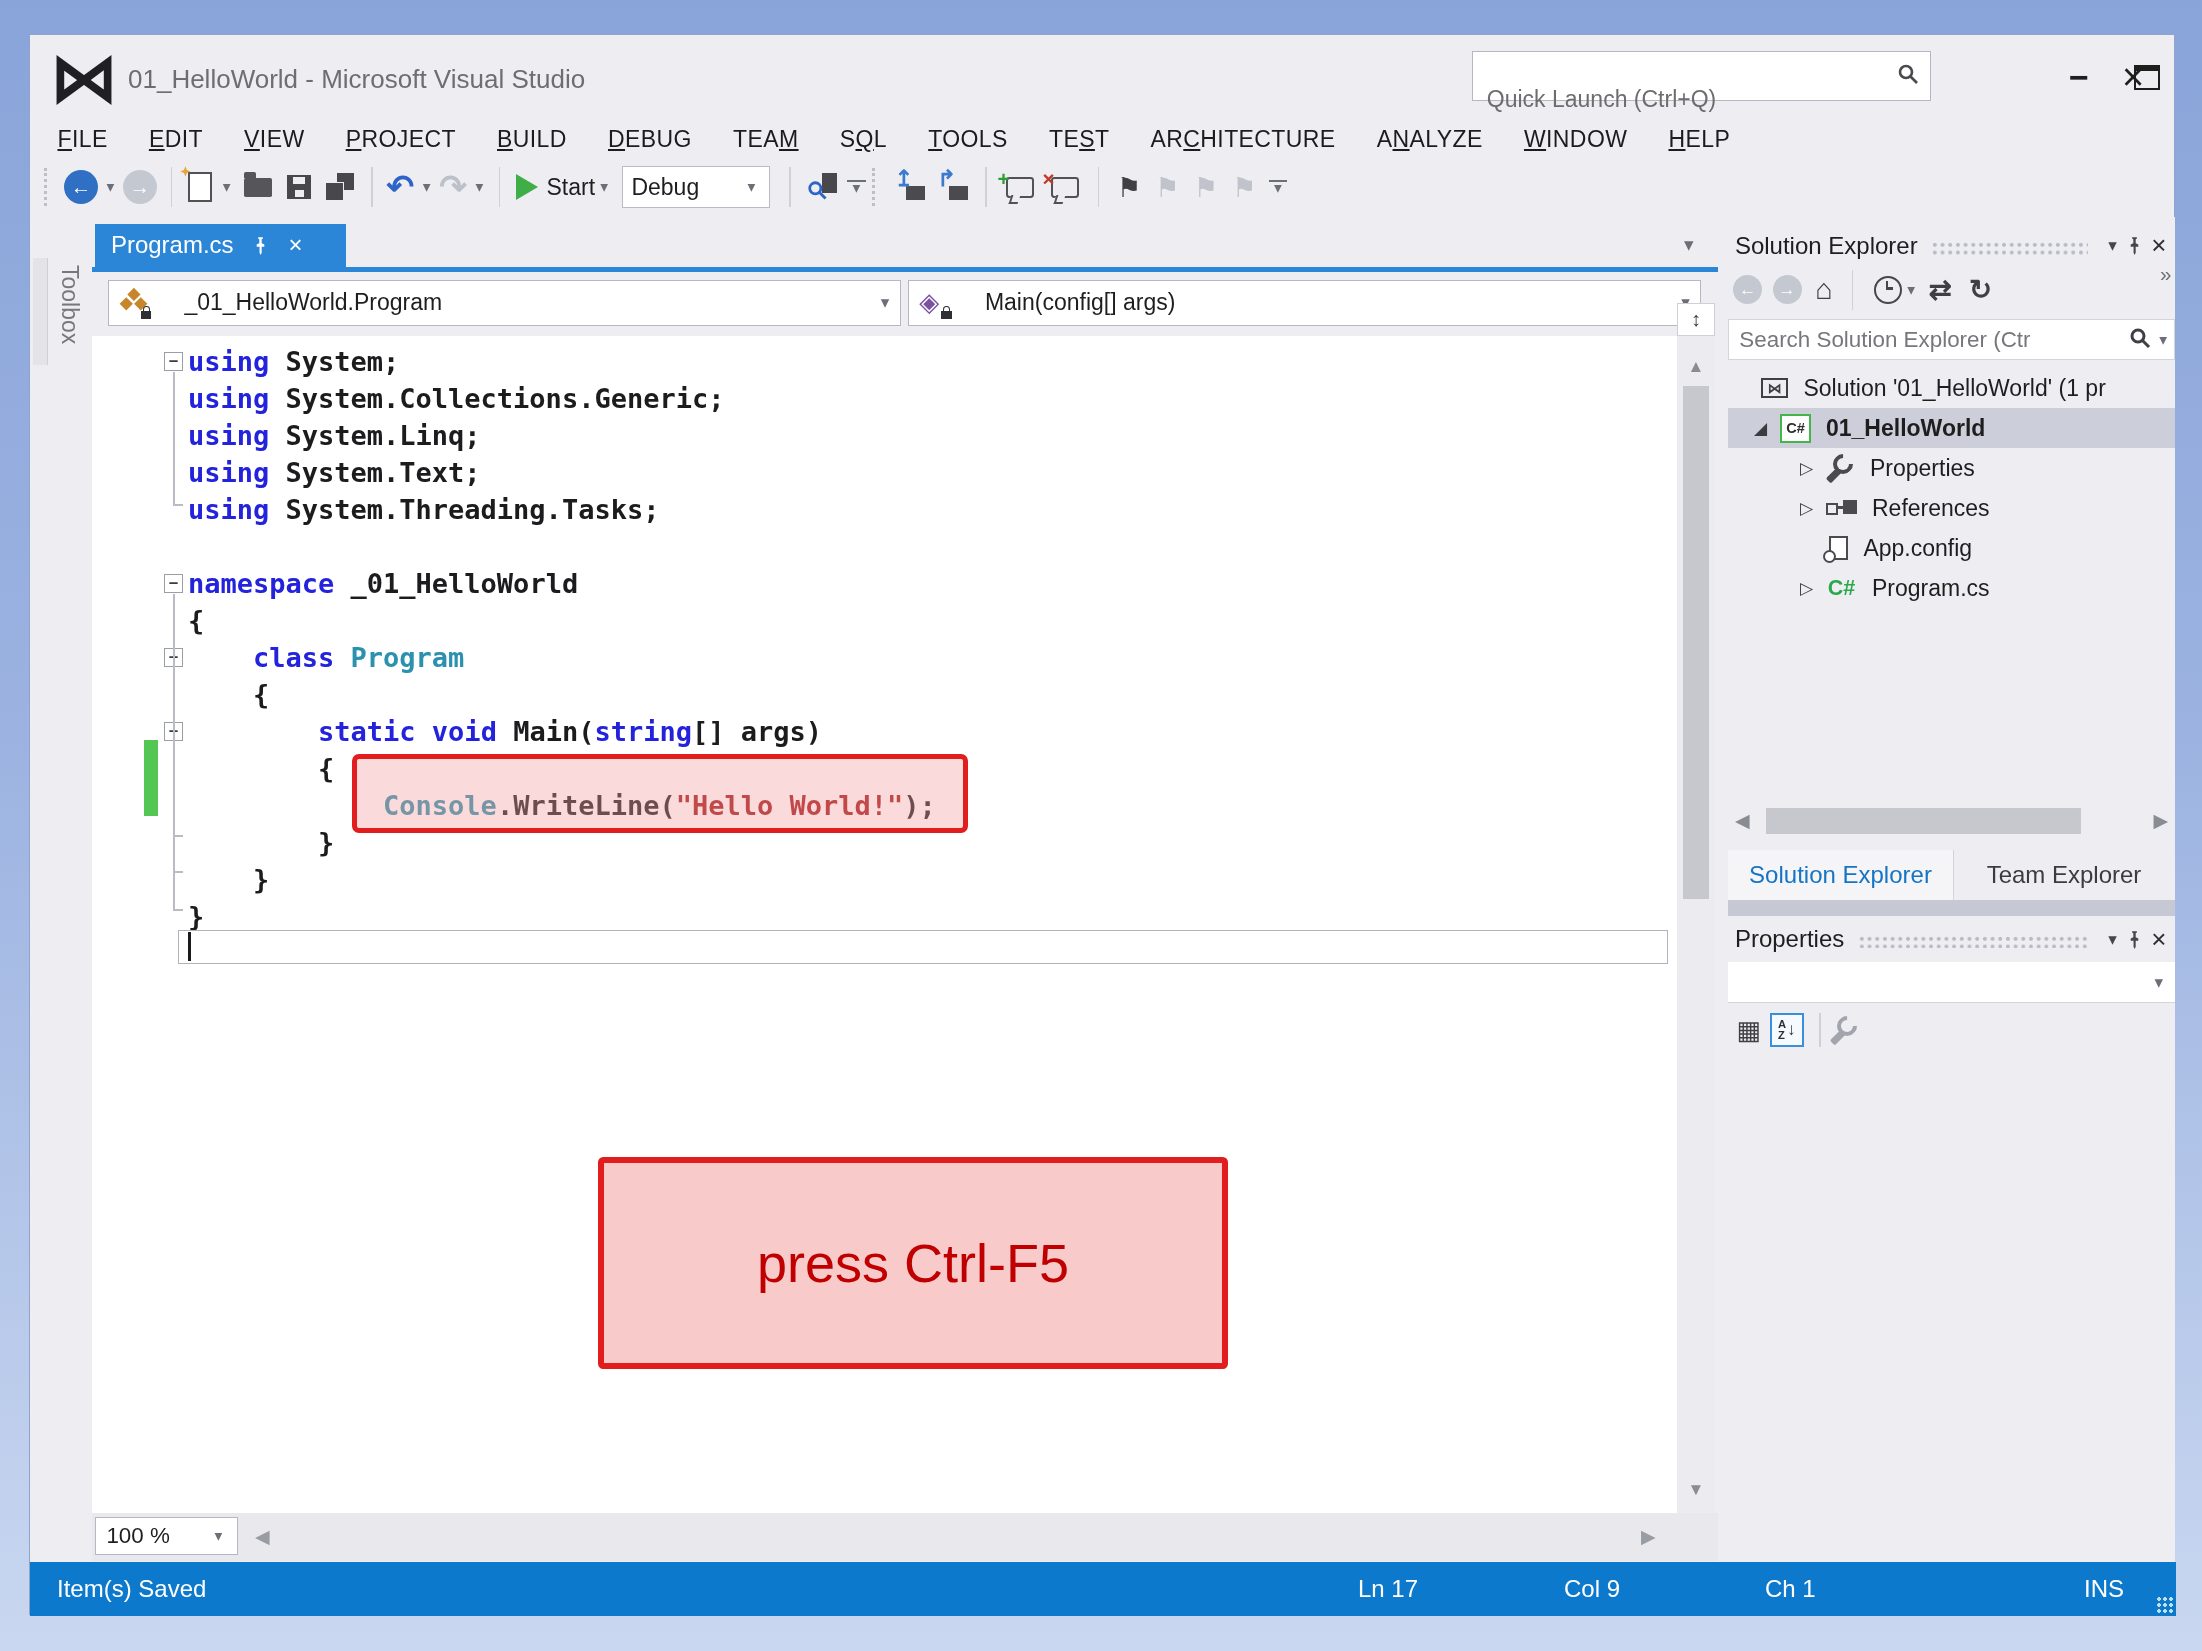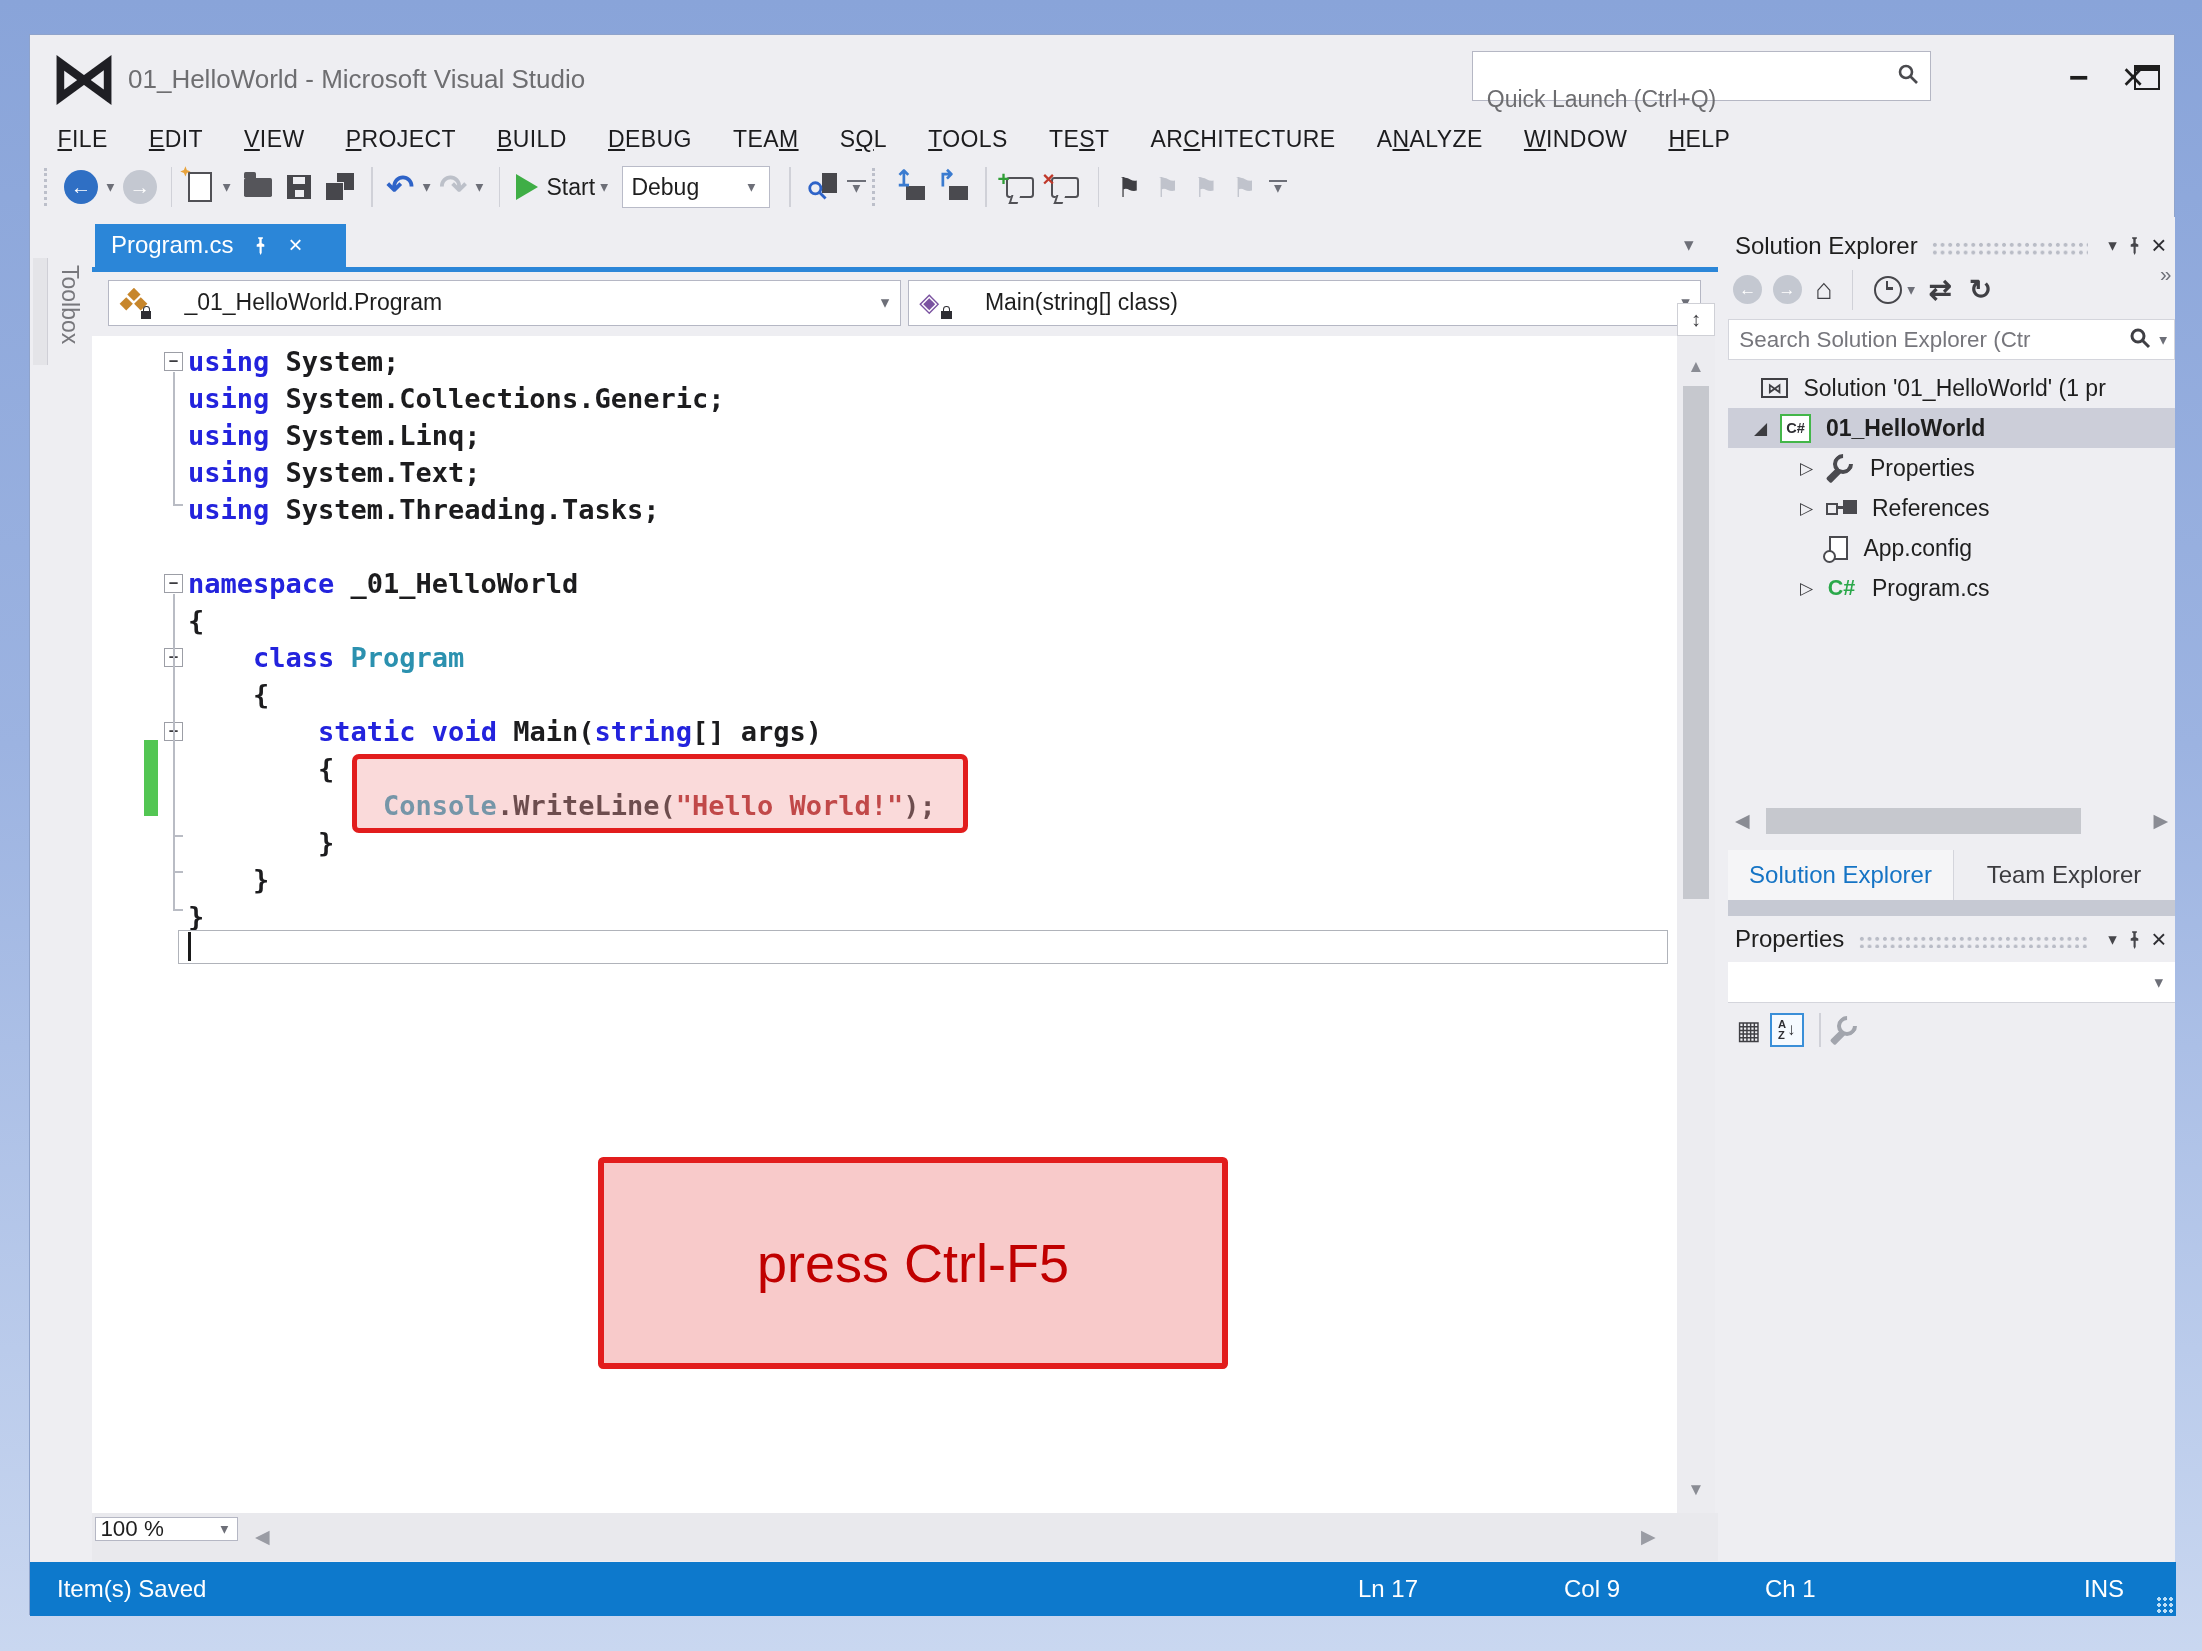--- a/index.html
+++ b/index.html
@@ -104,21 +104,21 @@
   .caret-line{position:absolute;left:86px;top:594px;width:1490px;height:34px;border:1.7px solid #b0b3ba;box-sizing:border-box;}
   .caret{position:absolute;left:96px;top:596px;width:2.6px;height:29px;background:#1a1a1a;}
   
   .vscroll{position:absolute;left:1585px;top:119px;width:38px;height:1177px;background:#ececf0;}
   .split-handle{position:absolute;left:1585px;top:86px;width:38px;height:33px;background:#fff;border:0.9px solid #cfd0d6;box-sizing:border-box;text-align:center;font-size:20.6px;font-weight:bold;color:#3c3c40;line-height:29px;}
   .vs-up{position:absolute;left:0;top:20.6px;width:38px;text-align:center;color:#8a8c94;font-size:17px;}
   .vs-thumb{position:absolute;left:6px;top:50px;width:26px;height:513px;background:#c6c8ce;}
   .vs-down{position:absolute;left:0;top:1144px;width:38px;text-align:center;color:#8a8c94;font-size:17px;}
   
   .editor-bottom{position:absolute;left:0;top:1296px;width:1626px;height:48px;background:#e9e9ed;}
-  .zoom-combo{position:absolute;left:3.4px;top:4.3px;width:143px;height:24px;background:#fff;border:0.9px solid #b5b7c4;box-sizing:border-box;display:flex;align-items:center;justify-content:space-between;padding:0 4px;font-size:22.4px;color:#1e1e1e;}
+  .zoom-combo{position:absolute;left:3.4px;top:4.3px;width:143px;height:38px;background:#fff;border:0.9px solid #b5b7c4;box-sizing:border-box;display:flex;align-items:center;justify-content:space-between;padding:0 10px;font-size:22.4px;color:#1e1e1e;}
   .hs-left{position:absolute;left:163px;top:12px;color:#9a9ca4;font-size:19px;}
   .hs-right{position:absolute;left:1549px;top:12px;color:#9a9ca4;font-size:19px;}
   
   #right-panel{position:absolute;left:1698px;top:0;width:447px;height:100%;background:#eeeef2;}
   .panel-title{position:absolute;width:447px;height:40px;display:flex;align-items:center;}
   .panel-title .pt-label{font-size:24px;color:#1e1e1e;padding-left:6.9px;}
   .grip-dots{height:13.8px;flex:1;margin:5.2px 12px 0 13.8px;background-image:radial-gradient(#b9bcc6 1.7px,transparent 2.2px);background-size:7.7px 7.7px;}
   .pt-chev{color:#46464b;font-size:17px;padding:0 8.6px;}
   .pt-x{color:#2e2e33;font-size:26px;padding:0 8.6px 0 6.9px;}
   .pin svg{display:block;}
@@ -318,21 +318,21 @@
             <span class="mlock"></span>
           </span>
           <span>_01_HelloWorld.Program</span>
           <span class="cchev">▾</span>
         </div>
         <div class="combo" style="left:816px;width:793px;">
           <span class="cicon">
             <span class="methodglyph">◈</span>
             <span class="mlock"></span>
           </span>
-          <span>Main(string[] class)</span>
+          <span>Main(config[] args)</span>
           <span class="cchev">▾</span>
         </div>
       </div>
 
       <div id="editor-body">
         <div class="change-bar"></div>
 
         <div class="fold" style="top:16.3px;">−</div>
         <div class="fold" style="top:238px;">−</div>
         <div class="fold" style="top:312px;">−</div>

